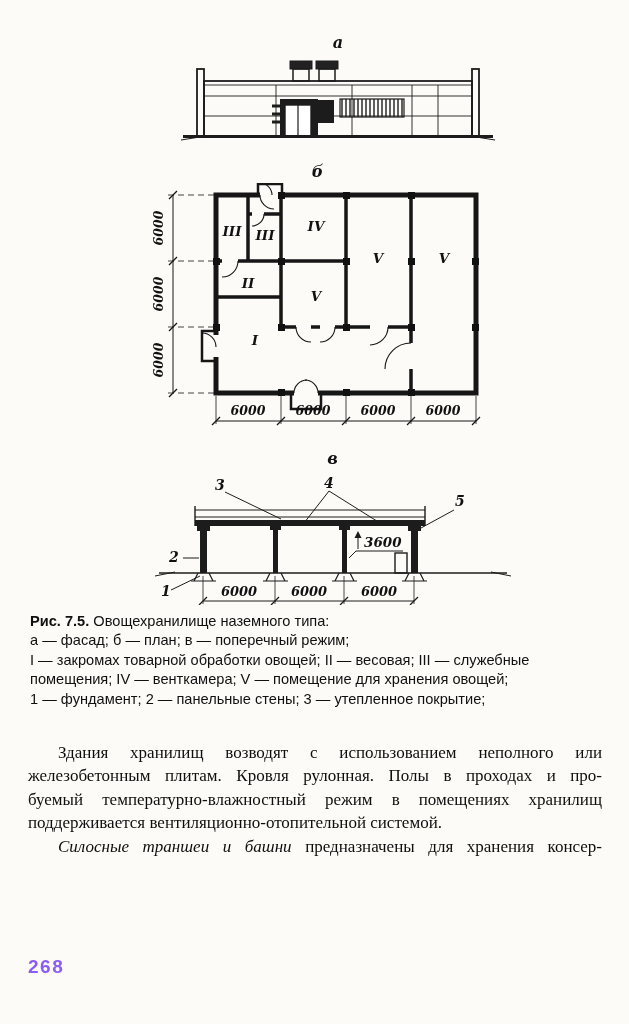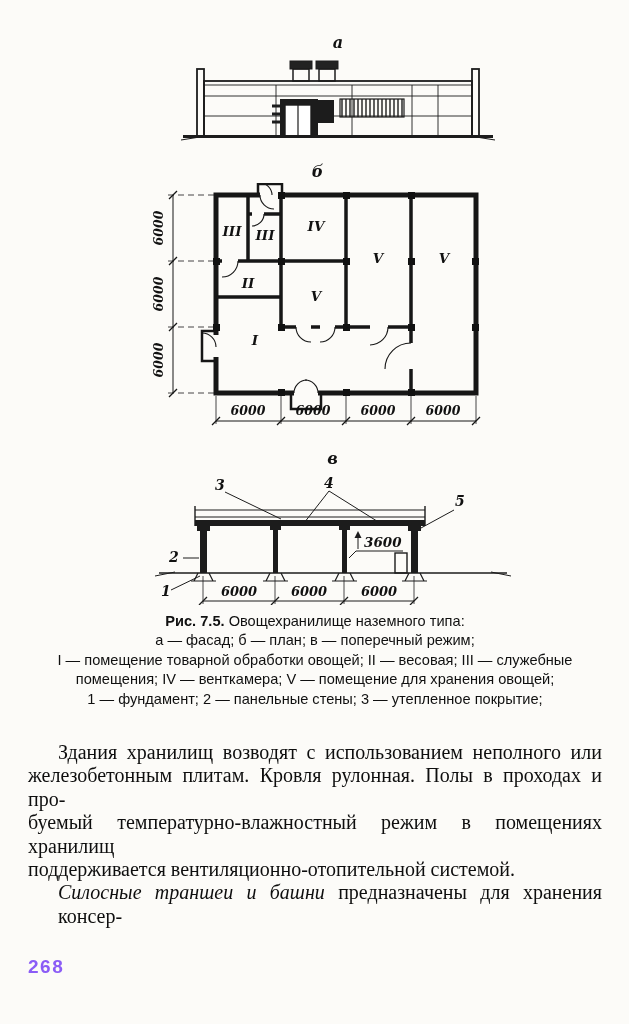--- a/index.html
+++ b/index.html
@@ -3,24 +3,24 @@
 <meta charset="utf-8">
 <style>
   html,body{margin:0;padding:0;}
   .page{position:relative;width:629px;height:1024px;background:#fcfbf8;color:#141414;
         font-family:"Liberation Serif",serif;overflow:hidden;}
   .figblock{position:absolute;text-align:center;}
   .figlabel{font-family:"DejaVu Serif",serif;font-style:italic;font-weight:bold;
             font-size:16px;line-height:18px;color:#111;}
   .figblock svg{display:block;margin:2px auto 0 auto;}
   svg text{font-family:"DejaVu Serif",serif;font-style:italic;font-weight:bold;fill:#111;}
-  .caption{position:absolute;left:30px;top:612px;width:570px;text-align:center;
+  .caption{position:absolute;left:30px;top:612px;width:570px;text-align:left;
            font-family:"Liberation Sans",sans-serif;font-size:14.6px;line-height:19.4px;color:#101010;}
   .caption .b{font-weight:bold;}
-  .bodytext{position:absolute;left:28px;top:741px;width:574px;font-size:20px;
+  .bodytext{position:absolute;left:28px;top:741px;width:574px;font-size:17px;
             line-height:23.4px;color:#0e0e0e;}
   .line{text-align:justify;}
   .jl{text-align-last:justify;}
   .ind{padding-left:30px;}
   .it{font-style:italic;}
   .pagenum{position:absolute;left:28px;top:956px;font-family:"Liberation Sans",sans-serif;
            font-weight:bold;font-size:19px;letter-spacing:1.5px;color:#8b5cf6;}
 </style>
 </head>
 <body>
@@ -200,21 +200,21 @@
         <text x="86" y="126">6000</text>
         <text x="156" y="126">6000</text>
         <text x="226" y="126">6000</text>
       </g>
     </svg>
   </div>
 
   <div class="caption">
     <div><span class="b">Рис. 7.5.</span><span> Овощехранилище наземного типа:</span></div>
     <div>а — фасад; б — план; в — поперечный режим;</div>
-    <div>I — помещение товарной обработки овощей; II — весовая; III — служебные</div>
+    <div>I — закромах товарной обработки овощей; II — весовая; III — служебные</div>
     <div>помещения; IV — венткамера; V — помещение для хранения овощей;</div>
     <div>1 — фундамент; 2 — панельные стены; 3 — утепленное покрытие;</div>
   </div>
 
   <div class="bodytext">
     <div class="line jl ind">Здания хранилищ возводят с использованием неполного или</div>
     <div class="line jl">железобетонным плитам. Кровля рулонная. Полы в проходах и про-</div>
     <div class="line jl">буемый температурно-влажностный режим в помещениях хранилищ</div>
     <div class="line">поддерживается вентиляционно-отопительной системой.</div>
     <div class="line jl ind"><span class="it">Силосные траншеи и башни</span><span> предназначены для хранения консер-</span></div>

